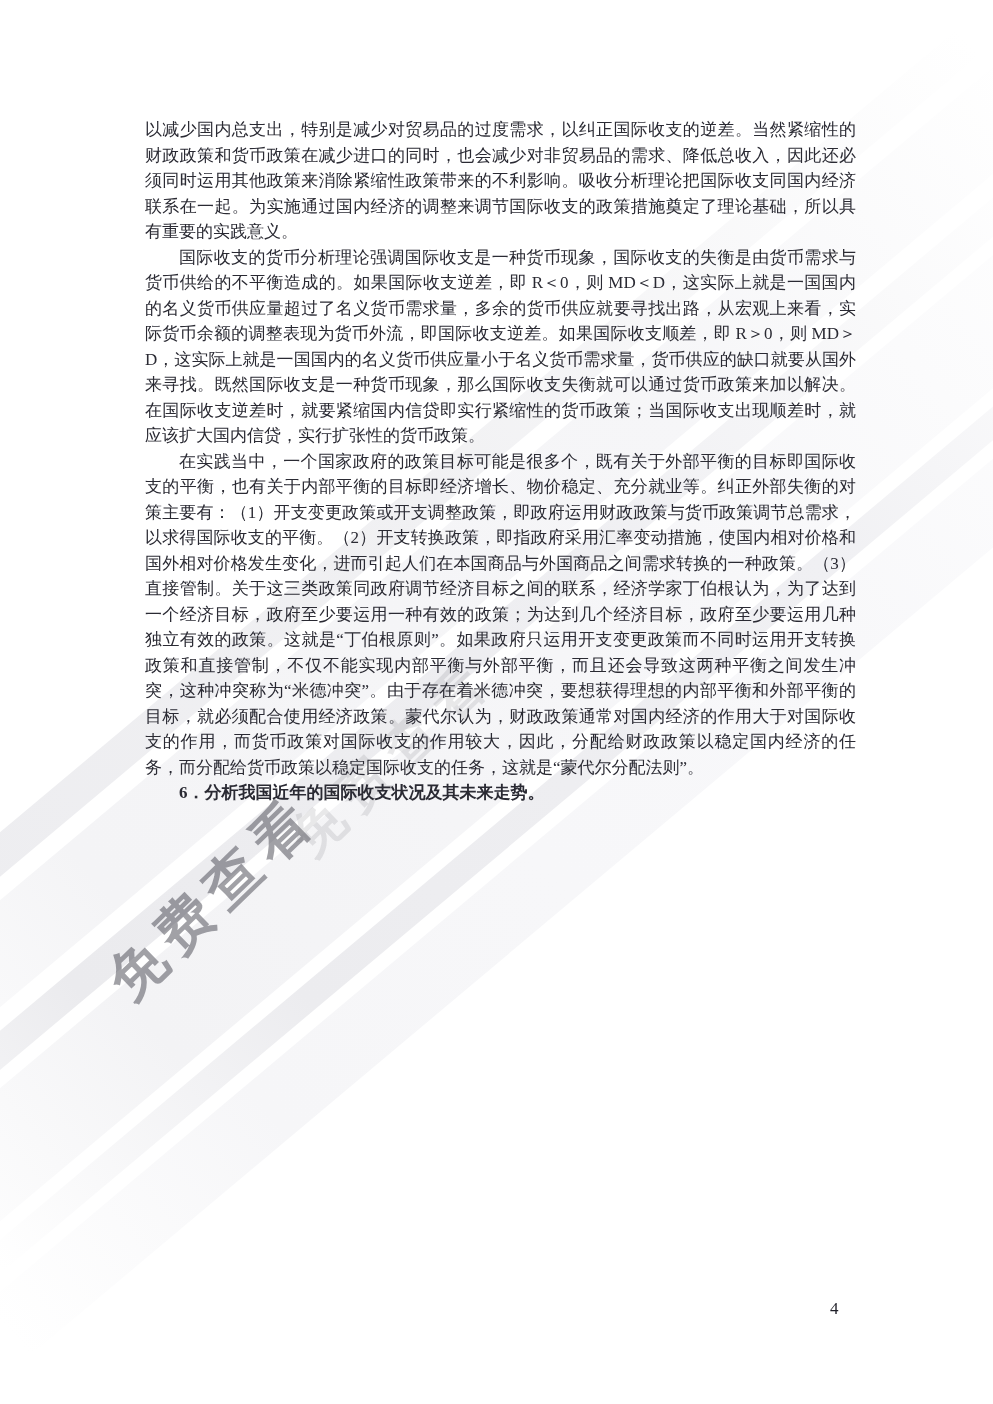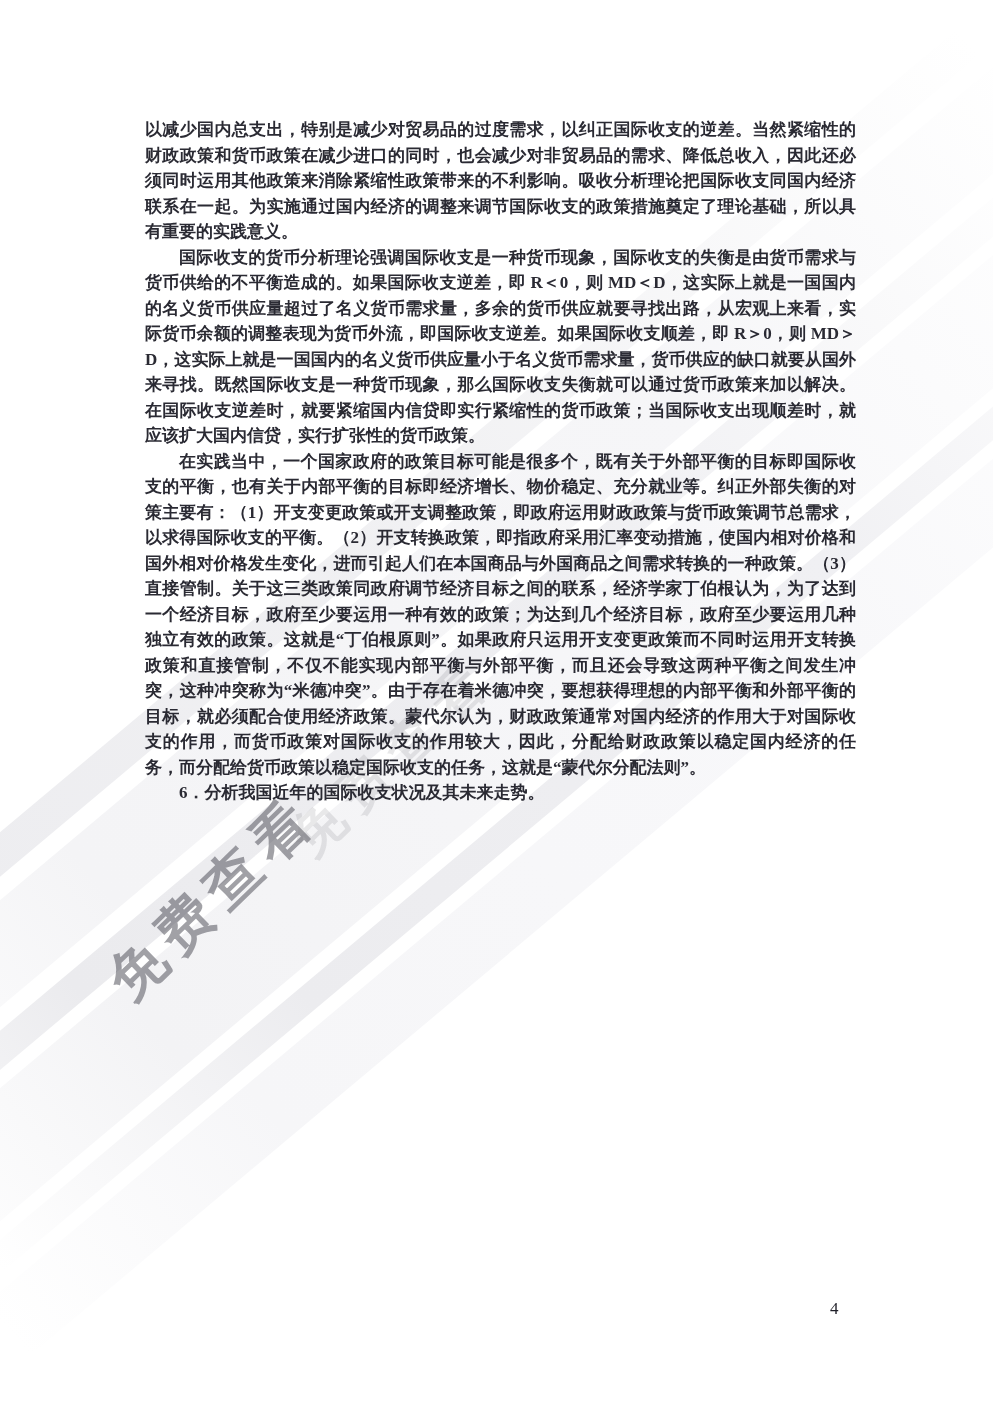--- a/index.html
+++ b/index.html
@@ -73,21 +73,20 @@
     width: 711px;
     z-index: 2;
     font-size: 17px;
     line-height: 25.5px;
     color: #2a2a33;
     text-align: justify;
   }
   .para {
     margin: 0;
     text-indent: 2em;
-    font-weight: bold;
   }
   .para.no-indent {
     text-indent: 0;
   }
   .para.bold {
     font-weight: 700;
   }
 
   .page-number {
     position: absolute;

